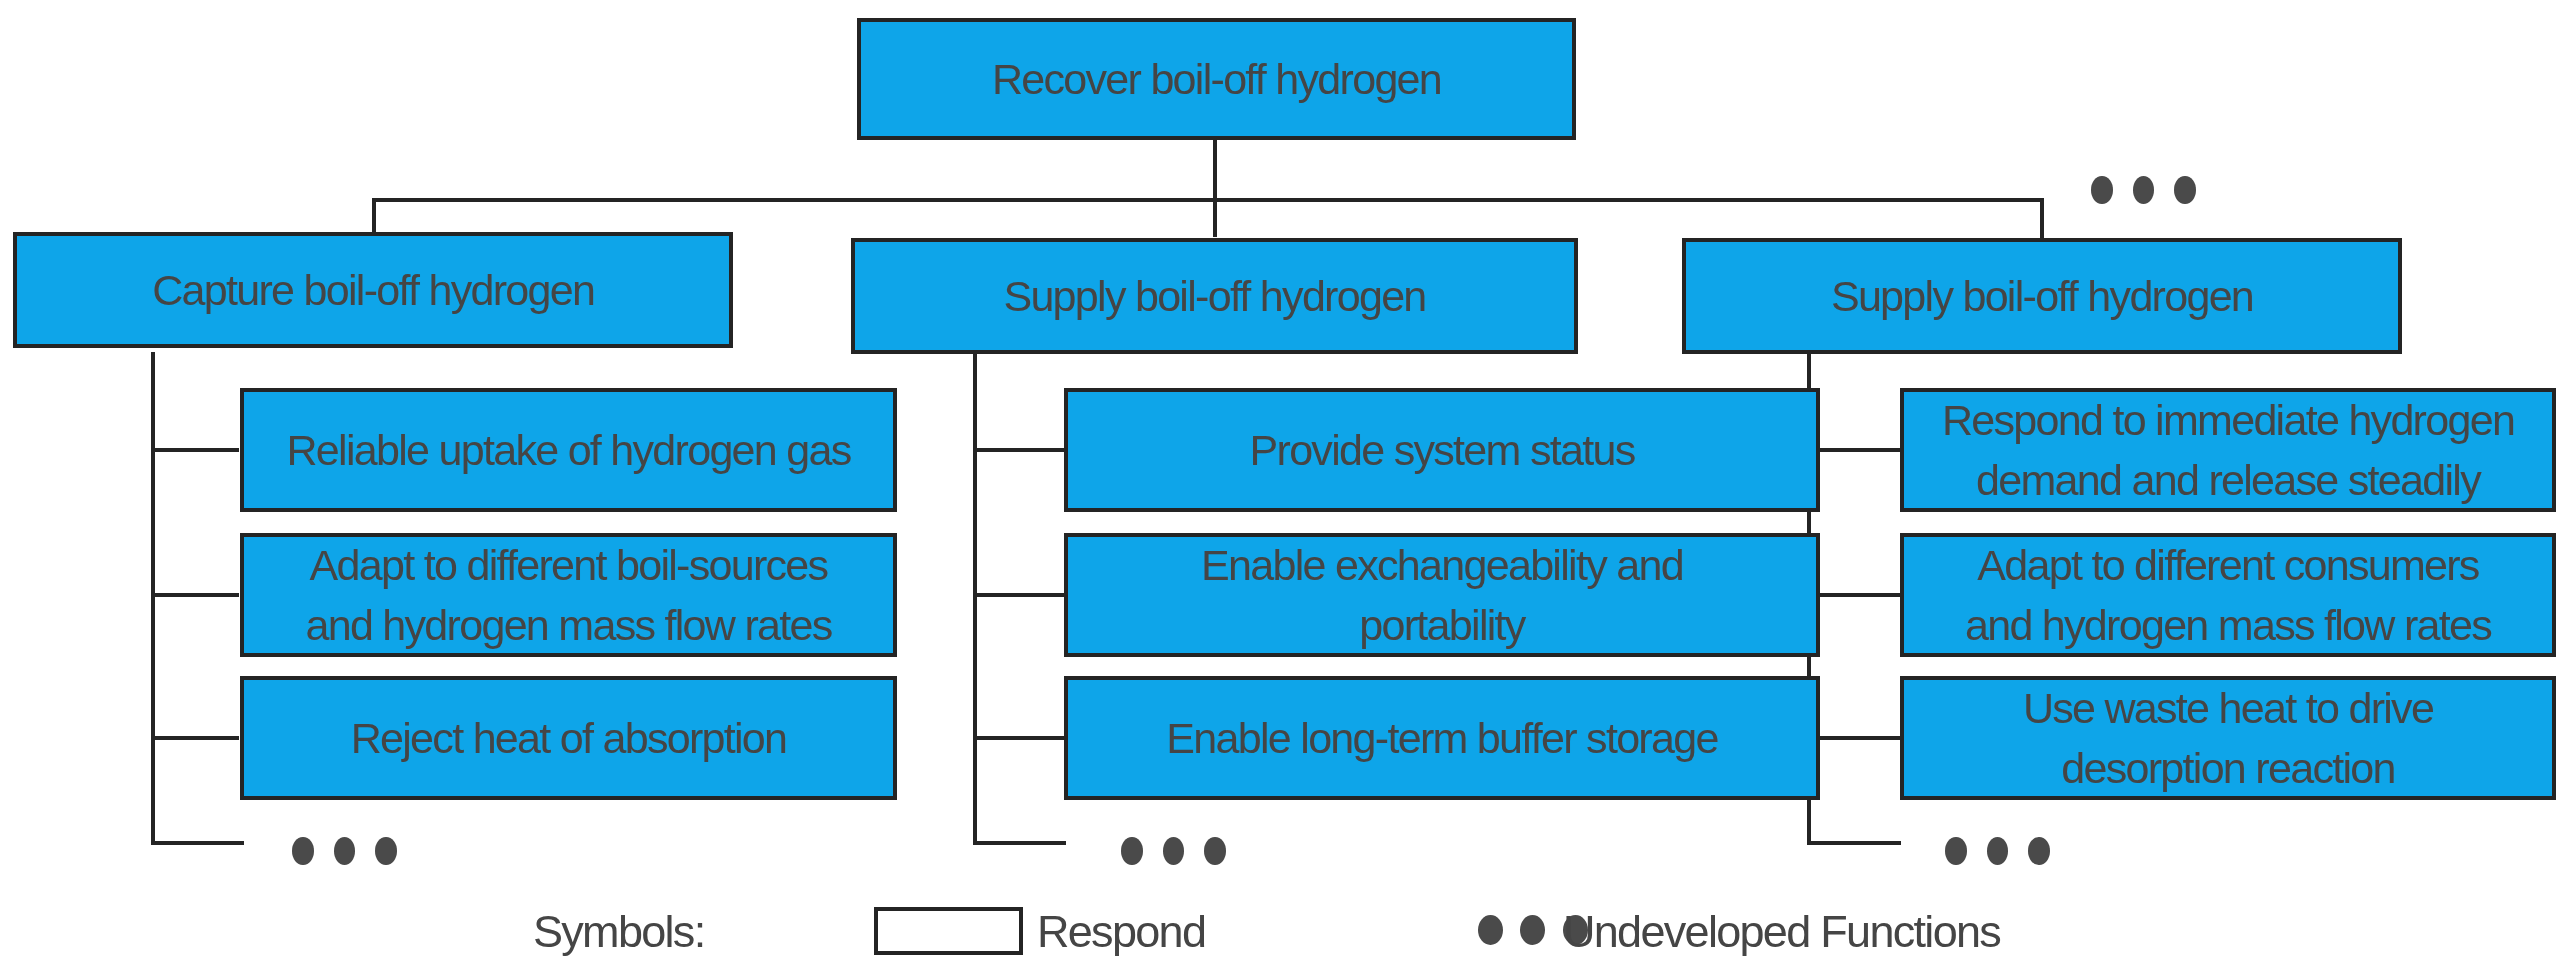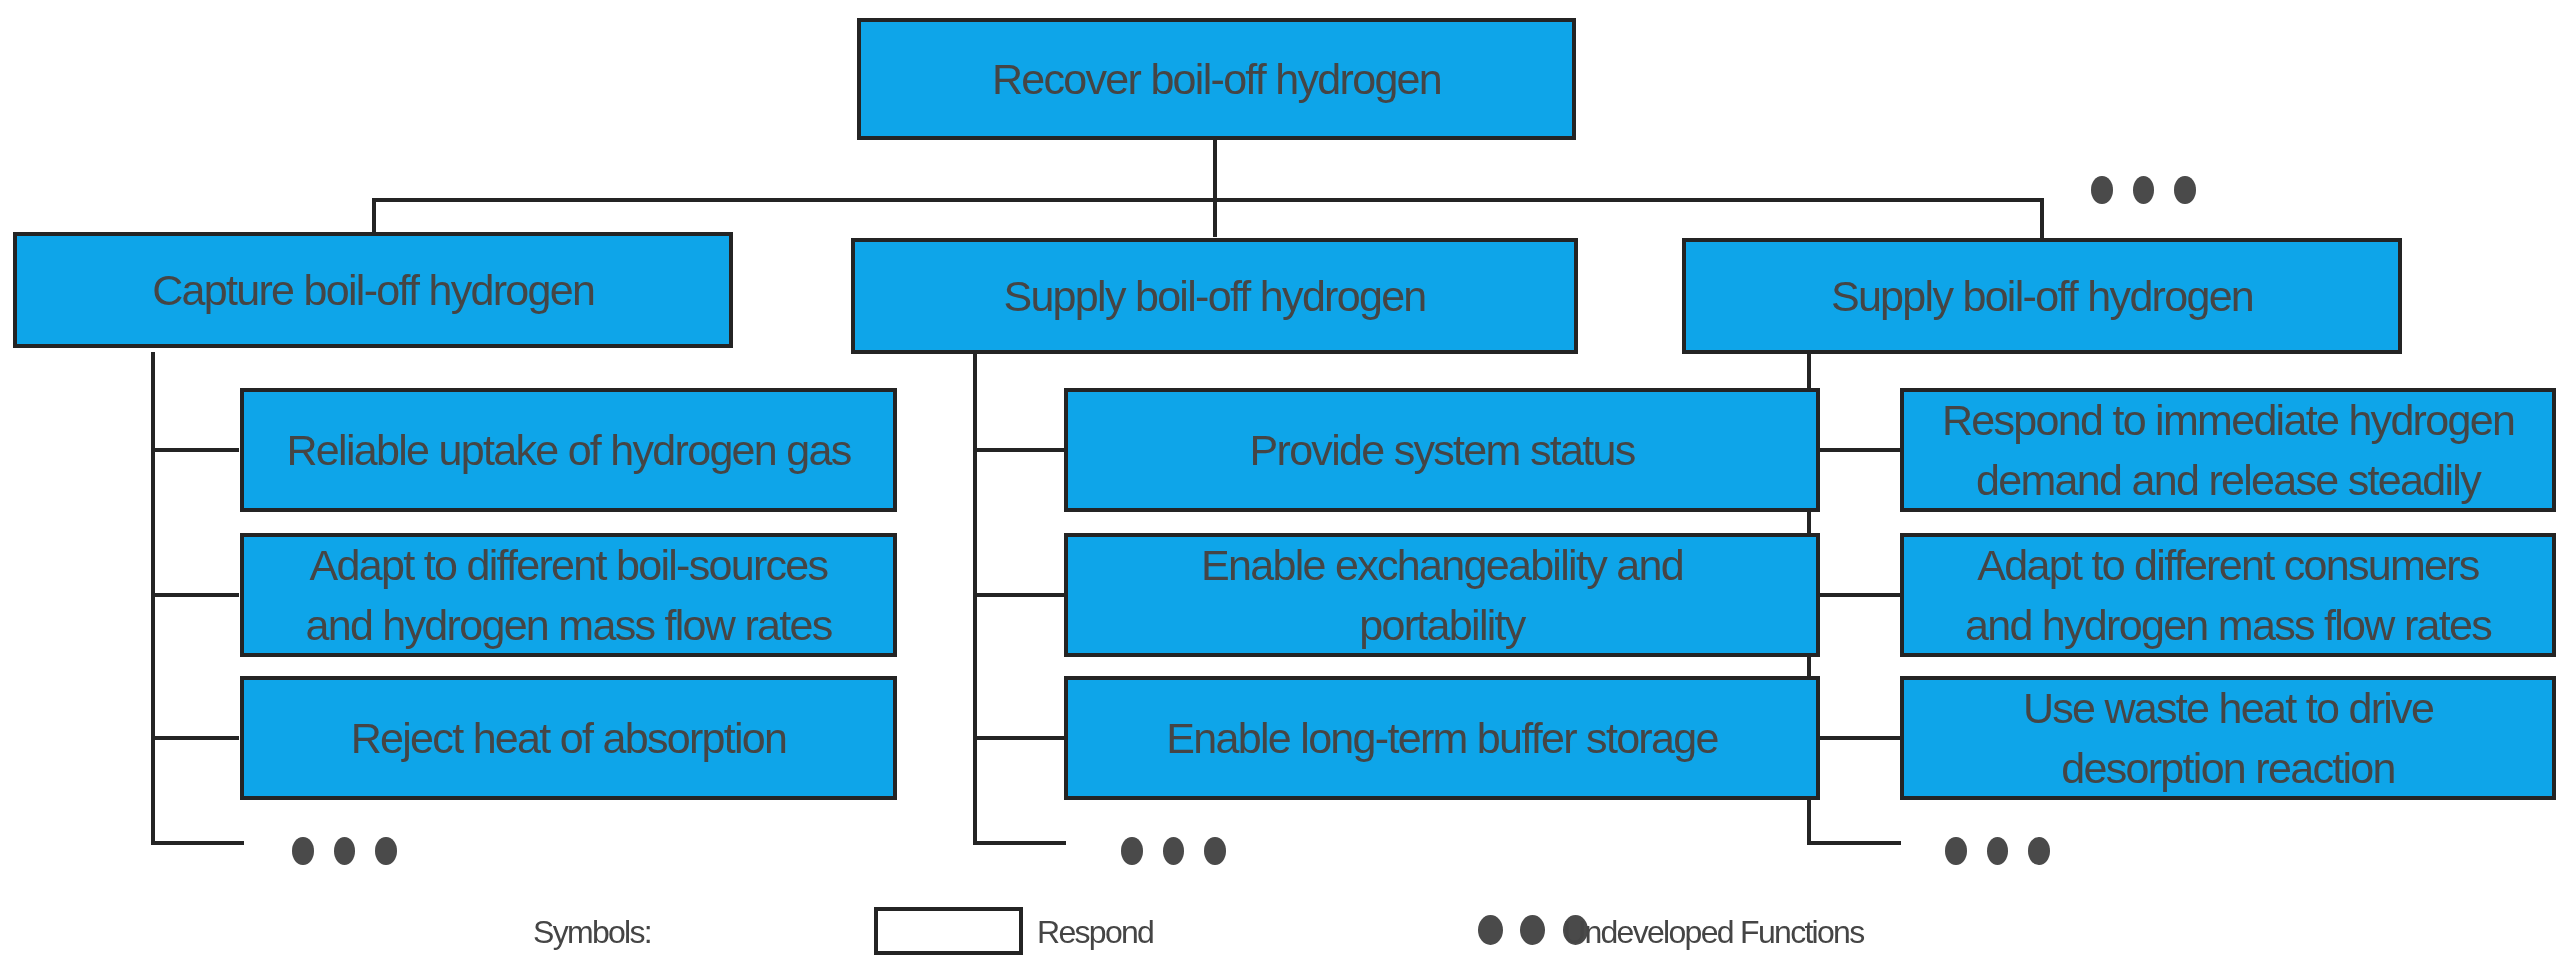--- a/index.html
+++ b/index.html
@@ -38,21 +38,21 @@
   .vline{width:4.1px;}
   .hline{height:4.1px;}
   
   .dots{position:absolute;display:flex;gap:20px;align-items:center;}
   .dot{width:21.5px;height:28px;border-radius:50%;background:var(--dots,#4a4a4a);}
   .legend-dots{gap:17.3px;}
   .legend-dots .dot{width:25px;height:30px;}
   
   .legend-text{
     position:absolute;
-    font-size:32px;line-height:50px;letter-spacing:-1.7px;
+    font-size:45px;line-height:50px;letter-spacing:-1.7px;
     white-space:nowrap;
   }
   .swatch{
     position:absolute;
     box-sizing:border-box;
     left:874px;top:907px;width:149px;height:48px;
     border:4.1px solid var(--border,#242424);
     background:#ffffff;
   }
 </style>

